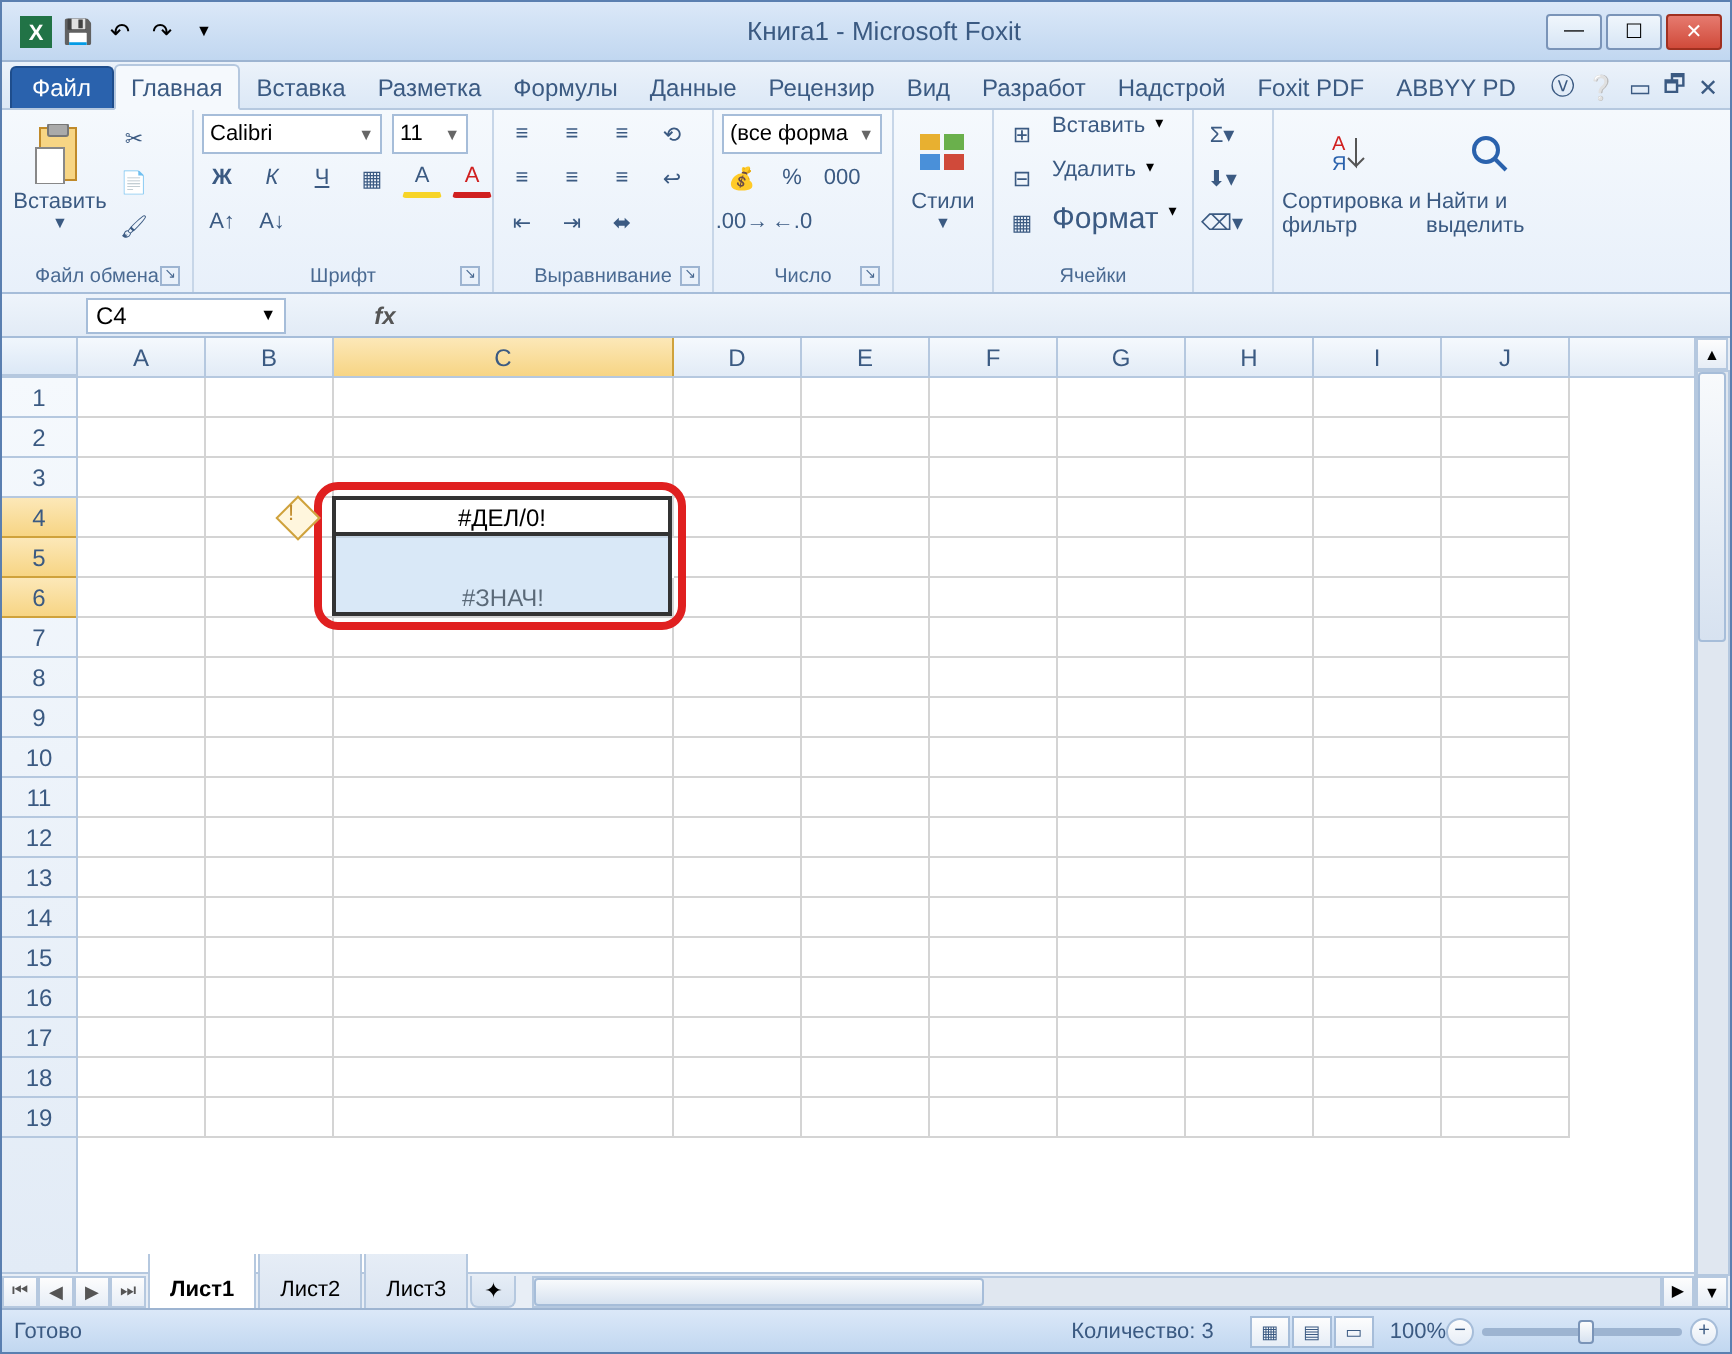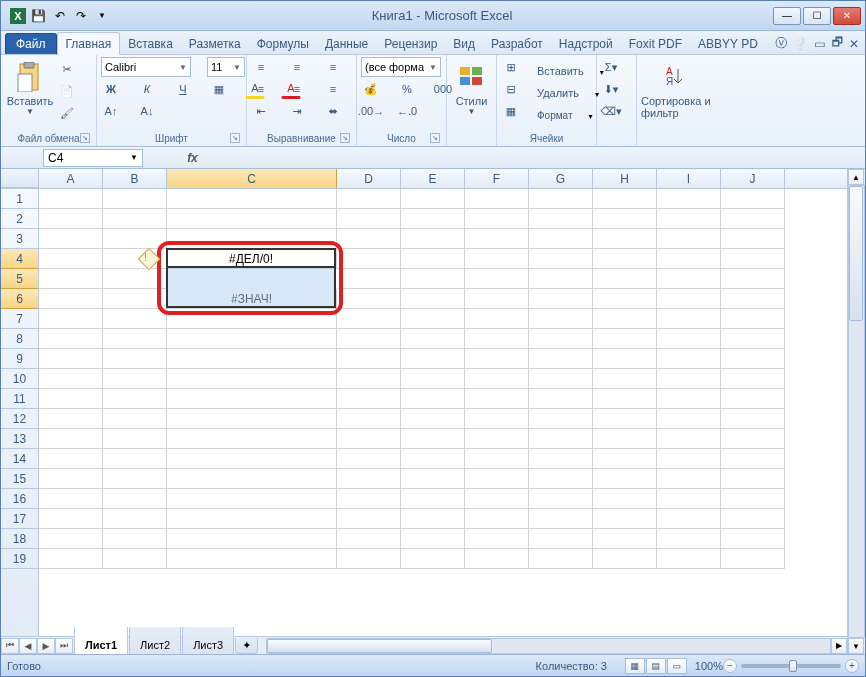--- a/index.html
+++ b/index.html
@@ -24,21 +24,21 @@
 .ribbon-group { border-right: 1px solid #c7d6e8; display: flex; flex-direction: column; padding: 2px 4px 0; }
 .ribbon-group-content { flex: 1; display: flex; align-items: flex-start; gap: 2px; }
 .ribbon-group-label { text-align: center; font-size: 10px; color: #4a6a92; padding: 1px 0 2px; position: relative; }
 .ribbon-group-label .launcher { position: absolute; right: 2px; top: 1px; width: 10px; height: 10px; border: 1px solid #9db4d1; font-size: 7px; line-height: 8px; }
 .big-btn { display: flex; flex-direction: column; align-items: center; justify-content: center; width: 50px; font-size: 11px; color: #3b5a82; padding-top:4px; }
 .big-btn .icon { width: 32px; height: 32px; margin-bottom: 2px; display:flex; align-items:center; justify-content:center; }
 .small-row { display: flex; flex-direction: column; gap: 2px; padding-top:2px; }
 .small-btn { width: 20px; height: 20px; border: 1px solid transparent; display: flex; align-items: center; justify-content: center; font-size: 11px; color:#3b5a82; border-radius:2px;}
 .combo { height: 20px; border: 1px solid #a6bdd9; background: #fff; font-size: 11px; display: flex; align-items: center; padding: 0 3px; }
 .combo .arrow { margin-left: auto; font-size: 8px; color:#666; }
-.btn-row { display:flex; gap:16px;align-items:flex-end; }
+.btn-row { display:flex; gap:5px; }
 
 .namebox-row { height: 22px; background: linear-gradient(#eef4fb,#e2ebf6); border-bottom: 1px solid #a6bdd9; display: flex; align-items: center; font-size: 12px; }
 .namebox { width: 100px; margin-left: 42px; border: 1px solid #a6bdd9; background: #fff; height: 18px; display: flex; align-items: center; padding: 0 4px; }
 .namebox .arrow { margin-left: auto; font-size: 8px; }
 .fx-icons { display:flex; gap:4px; padding:0 8px; color:#888; }
 .fx-label { font-style: italic; font-weight: bold; color:#555; padding:0 4px; }
 .formula-bar { flex: 1; border: 1px solid #a6bdd9; background: #fff; height: 18px; margin-right: 18px; padding: 0 4px; display:flex; align-items:center; }
 
 .grid-area { flex: 1; display: flex; overflow: hidden; position: relative; }
 .col-headers { height: 20px; background: linear-gradient(#f5f9fd,#e2ebf6); border-bottom: 1px solid #b5c8df; display: flex; }
@@ -90,21 +90,21 @@
           <svg width="16" height="16">
             <rect width="16" height="16" fill="#217346"></rect>
             <text x="8" y="12" font-size="11" fill="#fff" text-anchor="middle" font-weight="bold">X</text>
           </svg>
         </span>
       <span class="qat-icon">💾</span>
       <span class="qat-icon">↶</span>
       <span class="qat-icon">↷</span>
       <span class="qat-icon" style="font-size:8px;">▼</span>
     </div>
-    <div class="titlebar-title">Книга1 - Microsoft Excel</div>
+    <div class="titlebar-title">Книга1 - Microsoft Foxit</div>
     <div class="win-controls">
       <div class="win-btn">—</div>
       <div class="win-btn">☐</div>
       <div class="win-btn close">✕</div>
     </div>
   </div>
 
   <div class="ribbon-tabs">
     <div class="ribbon-tab file">Файл</div>
     <div class="ribbon-tab active">Главная</div>
@@ -245,21 +245,21 @@
             <span style="font-size:11px;color:#3b5a82;">Вставить</span>
             <span style="font-size:8px;">▾</span>
           </div>
         <div class="btn-row">
             <span class="small-btn">⊟</span>
             <span style="font-size:11px;color:#3b5a82;">Удалить</span>
             <span style="font-size:8px;">▾</span>
           </div>
         <div class="btn-row">
             <span class="small-btn">▦</span>
-            <span style="font-size:10px;color:#3b5a82;">Формат</span>
+            <span style="font-size:15px;color:#3b5a82;">Формат</span>
             <span style="font-size:8px;">▾</span>
           </div>
       </div>
       <div class="ribbon-group-label">Ячейки</div>
     </div>
 
     <div class="ribbon-group" style="width:40px;">
       <div class="ribbon-group-content" style="flex-direction:column;gap:2px;">
         <div class="small-btn">Σ▾</div>
         <div class="small-btn">⬇▾</div>
@@ -272,20 +272,29 @@
       <div class="ribbon-group-content">
         <div class="big-btn" style="width:70px;">
           <span class="icon">
               <svg width="28" height="24">
                 <text x="4" y="10" font-size="10" fill="#d02020">А</text>
                 <text x="4" y="20" font-size="10" fill="#2a62ad">Я</text>
                 <path d="M16 4 L16 18 L12 14 M16 18 L20 14" stroke="#555" fill="none"></path>
               </svg>
             </span>
           <span style="line-height:1.1;">Сортировка и фильтр</span>
+        </div>
+        <div class="big-btn" style="width:60px;">
+          <span class="icon">
+              <svg width="28" height="24">
+                <circle cx="14" cy="10" r="6" fill="none" stroke="#2a62ad" stroke-width="2"></circle>
+                <line x1="18" y1="14" x2="24" y2="20" stroke="#2a62ad" stroke-width="2"></line>
+              </svg>
+            </span>
+          <span style="line-height:1.1;">Найти и выделить</span>
         </div>
       </div>
     </div>
   </div>
 
   <div class="namebox-row">
     <div class="namebox">
         <span>C4</span>
         <span class="arrow">▼</span>
       </div>

